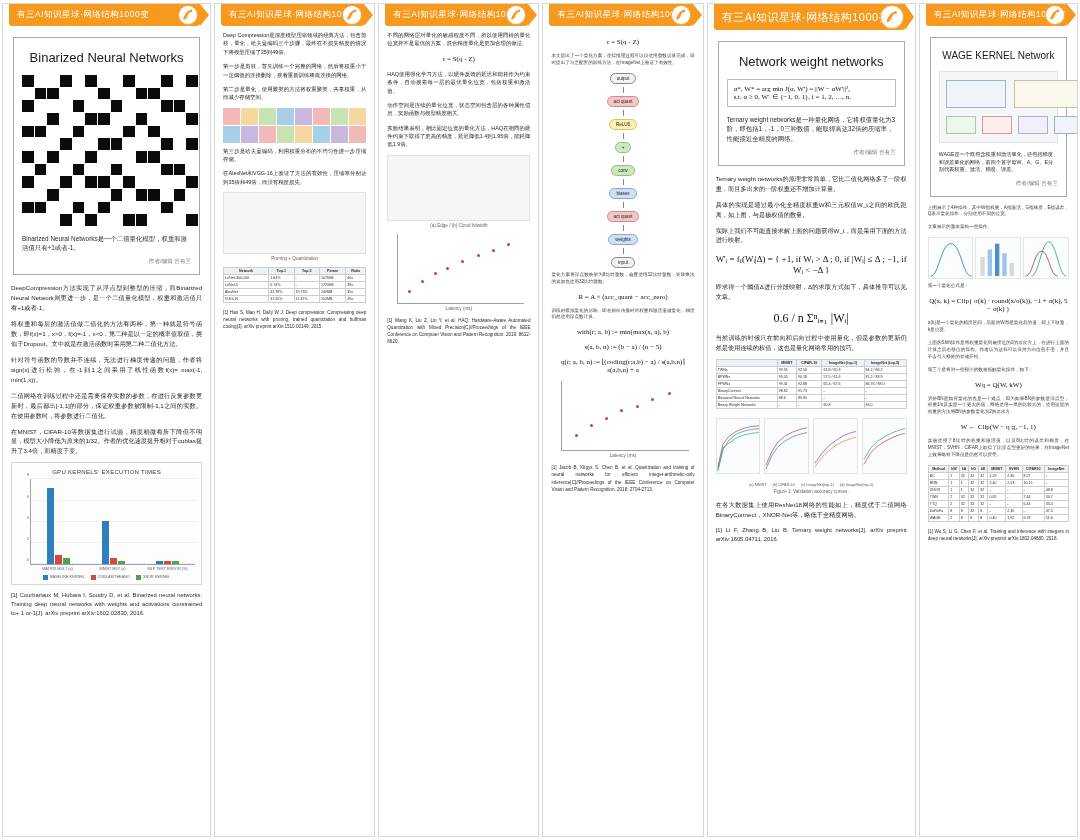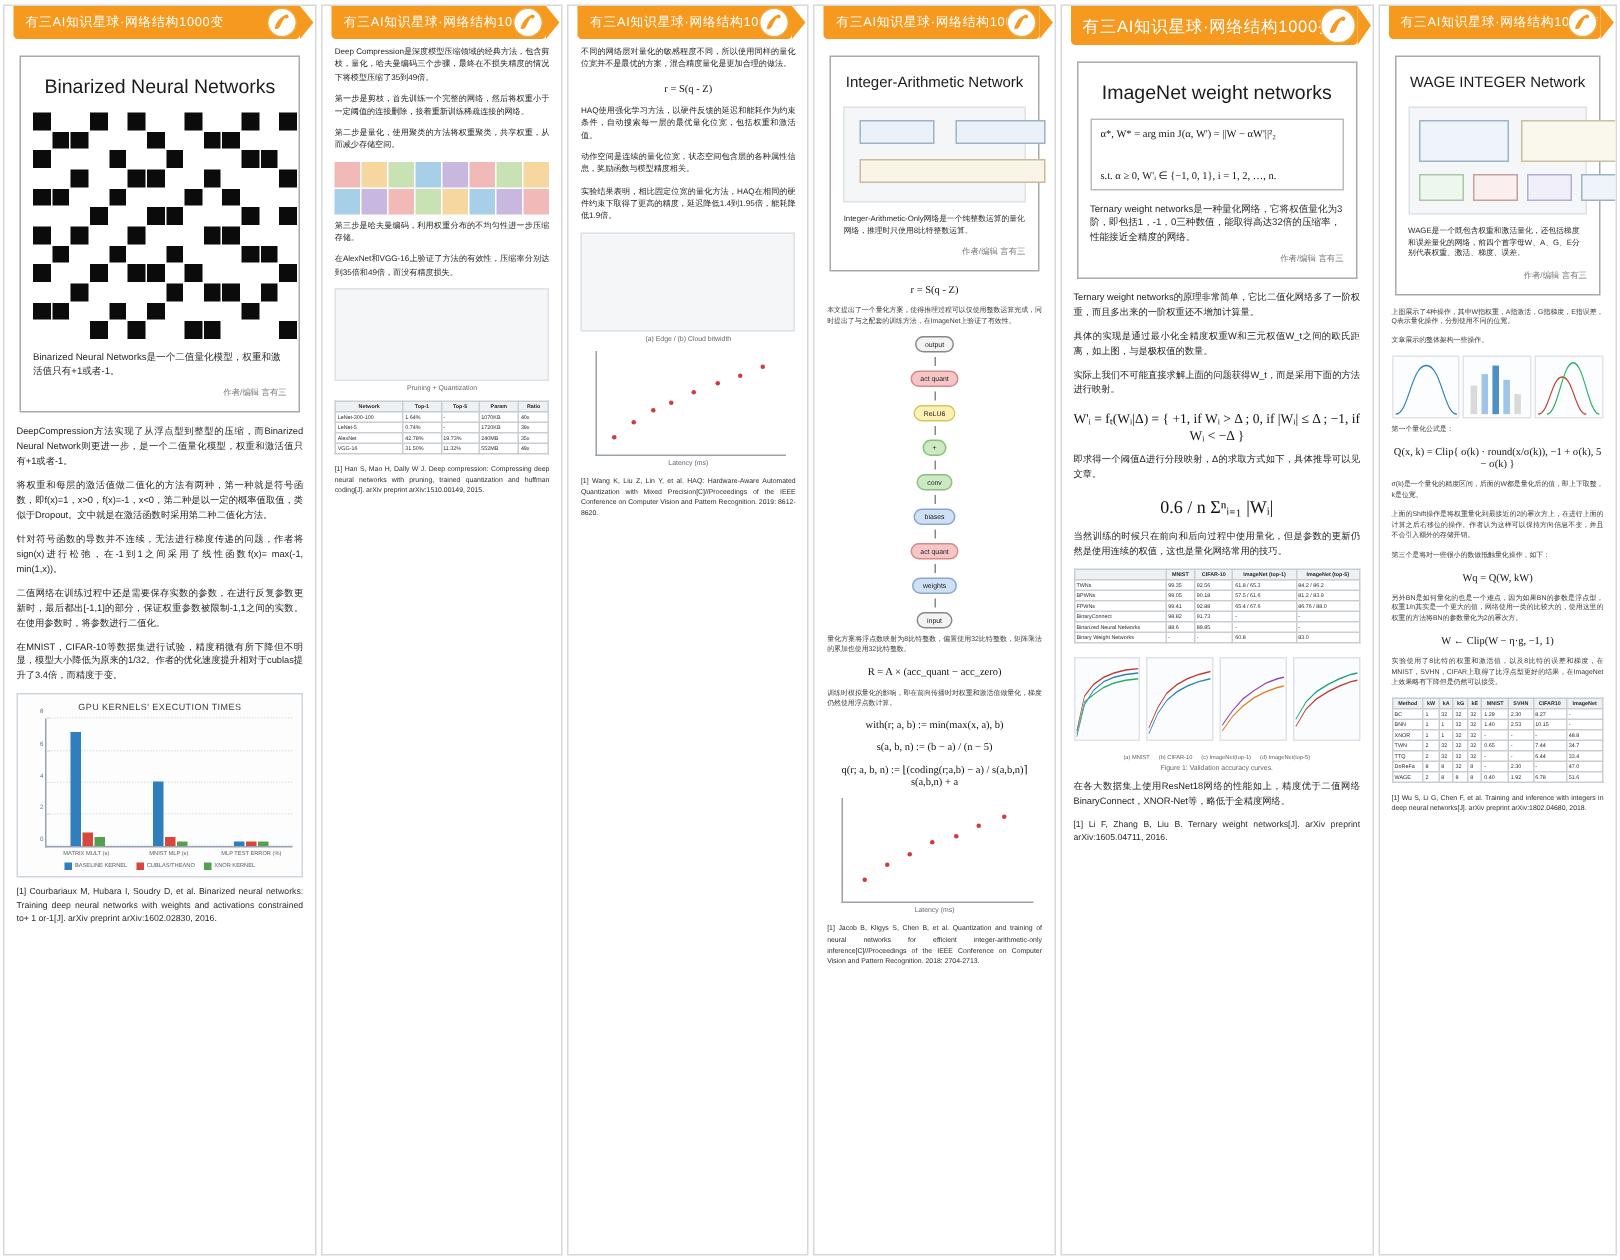--- a/index.html
+++ b/index.html
@@ -545,30 +545,20 @@
     <div class="ribbon">
       <span>有三AI知识星球·网络结构1000变</span>
       <span class="brandmark">
         <svg width="16" height="16" viewBox="0 0 16 16">
             <path d="M3 12c2-6 5-9 9-9-3 2-4 5-5 7s-2 3-4 2z" fill="#f59a1e"></path>
             <circle cx="11" cy="4" r="1.4" fill="#f59a1e"></circle>
           </svg>
       </span>
     </div>
     <div class="body">
-      <div class="hero">
-        <div class="hero-title sm">Integer-Arithmetic Network</div>
-        <div class="fakeimg" style="height:64px;position:relative">
-          <div style="position:absolute;left:10px;top:8px;width:50px;height:16px;border:1px solid #9db3c8;background:#eaf1f8"></div>
-          <div style="position:absolute;left:74px;top:8px;width:60px;height:16px;border:1px solid #9db3c8;background:#eaf1f8"></div>
-          <div style="position:absolute;left:10px;top:34px;width:124px;height:16px;border:1px solid #cbbd9a;background:#f8f4e8"></div>
-        </div>
-        <div class="hero-caption" style="font-size:5.2px">Integer-Arithmetic-Only网络是一个纯整数运算的量化网络，推理时只使用8比特整数运算。</div>
-        <div class="hero-author">作者/编辑 言有三</div>
-      </div>
 
       <div class="eq small">r = S(q - Z)</div>
       <p class="tx micro">本文提出了一个量化方案，使得推理过程可以仅使用整数运算完成，同时提出了与之配套的训练方法，在ImageNet上验证了有效性。</p>
 
       <div class="netdiag">
         <div class="node plain">output</div>
         <div class="arrowv"></div>
         <div class="node red">act quant</div>
         <div class="arrowv"></div>
         <div class="node yellow">ReLU6</div>
@@ -613,24 +603,24 @@
       <span>有三AI知识星球·网络结构1000变</span>
       <span class="brandmark">
         <svg width="18" height="18" viewBox="0 0 16 16">
             <path d="M3 12c2-6 5-9 9-9-3 2-4 5-5 7s-2 3-4 2z" fill="#f59a1e"></path>
             <circle cx="11" cy="4" r="1.4" fill="#f59a1e"></circle>
           </svg>
       </span>
     </div>
     <div class="body">
       <div class="hero">
-        <div class="hero-title">ImageNet weight networks</div>
+        <div class="hero-title">Network weight networks</div>
         <div class="eqbox">
           <div>α*, W* =  arg min J(α, W') = ||W − αW'||²₂</div>
-          <div style="margin-top:20px">s.t.   α ≥ 0, W'ᵢ ∈ {−1, 0, 1}, i = 1, 2, …, n.</div>
+          <div style="margin-top:0">s.t.   α ≥ 0, W'ᵢ ∈ {−1, 0, 1}, i = 1, 2, …, n.</div>
         </div>
         <div class="hero-caption">Ternary weight networks是一种量化网络，它将权值量化为3阶，即包括1，-1，0三种数值，能取得高达32倍的压缩率，性能接近全精度的网络。</div>
         <div class="hero-author">作者/编辑 言有三</div>
       </div>
 
       <p class="tx">Ternary weight networks的原理非常简单，它比二值化网络多了一阶权重，而且多出来的一阶权重还不增加计算量。</p>
       <p class="tx">具体的实现是通过最小化全精度权重W和三元权值W_t之间的欧氏距离，如上图，与是极权值的数量。</p>
       <p class="tx">实际上我们不可能直接求解上面的问题获得W_t，而是采用下面的方法进行映射。</p>
 
       <div class="eq">W'ᵢ = fₜ(Wᵢ|Δ) = { +1, if Wᵢ &gt; Δ ;  0, if |Wᵢ| ≤ Δ ;  −1, if Wᵢ &lt; −Δ }</div>
@@ -749,21 +739,21 @@
       <span>有三AI知识星球·网络结构1000变</span>
       <span class="brandmark">
         <svg width="16" height="16" viewBox="0 0 16 16">
             <path d="M3 12c2-6 5-9 9-9-3 2-4 5-5 7s-2 3-4 2z" fill="#f59a1e"></path>
             <circle cx="11" cy="4" r="1.4" fill="#f59a1e"></circle>
           </svg>
       </span>
     </div>
     <div class="body">
       <div class="hero">
-        <div class="hero-title sm">WAGE INTEGER Network</div>
+        <div class="hero-title sm">WAGE KERNEL Network</div>
         <div class="fakeimg" style="height:72px;position:relative">
           <div style="position:absolute;left:6px;top:8px;width:60px;height:28px;border:1px solid #9db3c8;background:#eef4fa"></div>
           <div style="position:absolute;left:74px;top:8px;width:66px;height:28px;border:1px solid #c9c0a0;background:#faf7ec"></div>
           <div style="position:absolute;left:6px;top:44px;width:30px;height:18px;border:1px solid #a7c9a7;background:#eef7ee"></div>
           <div style="position:absolute;left:42px;top:44px;width:30px;height:18px;border:1px solid #c9a0a0;background:#faeeee"></div>
           <div style="position:absolute;left:78px;top:44px;width:30px;height:18px;border:1px solid #b2aed4;background:#f1f0fa"></div>
           <div style="position:absolute;left:114px;top:44px;width:26px;height:18px;border:1px solid #9db3c8;background:#eef4fa"></div>
         </div>
         <div class="hero-caption" style="font-size:5.2px">WAGE是一个既包含权重和激活量化，还包括梯度和误差量化的网络，前四个首字母W、A、G、E分别代表权重、激活、梯度、误差。</div>
         <div class="hero-author">作者/编辑 言有三</div>

